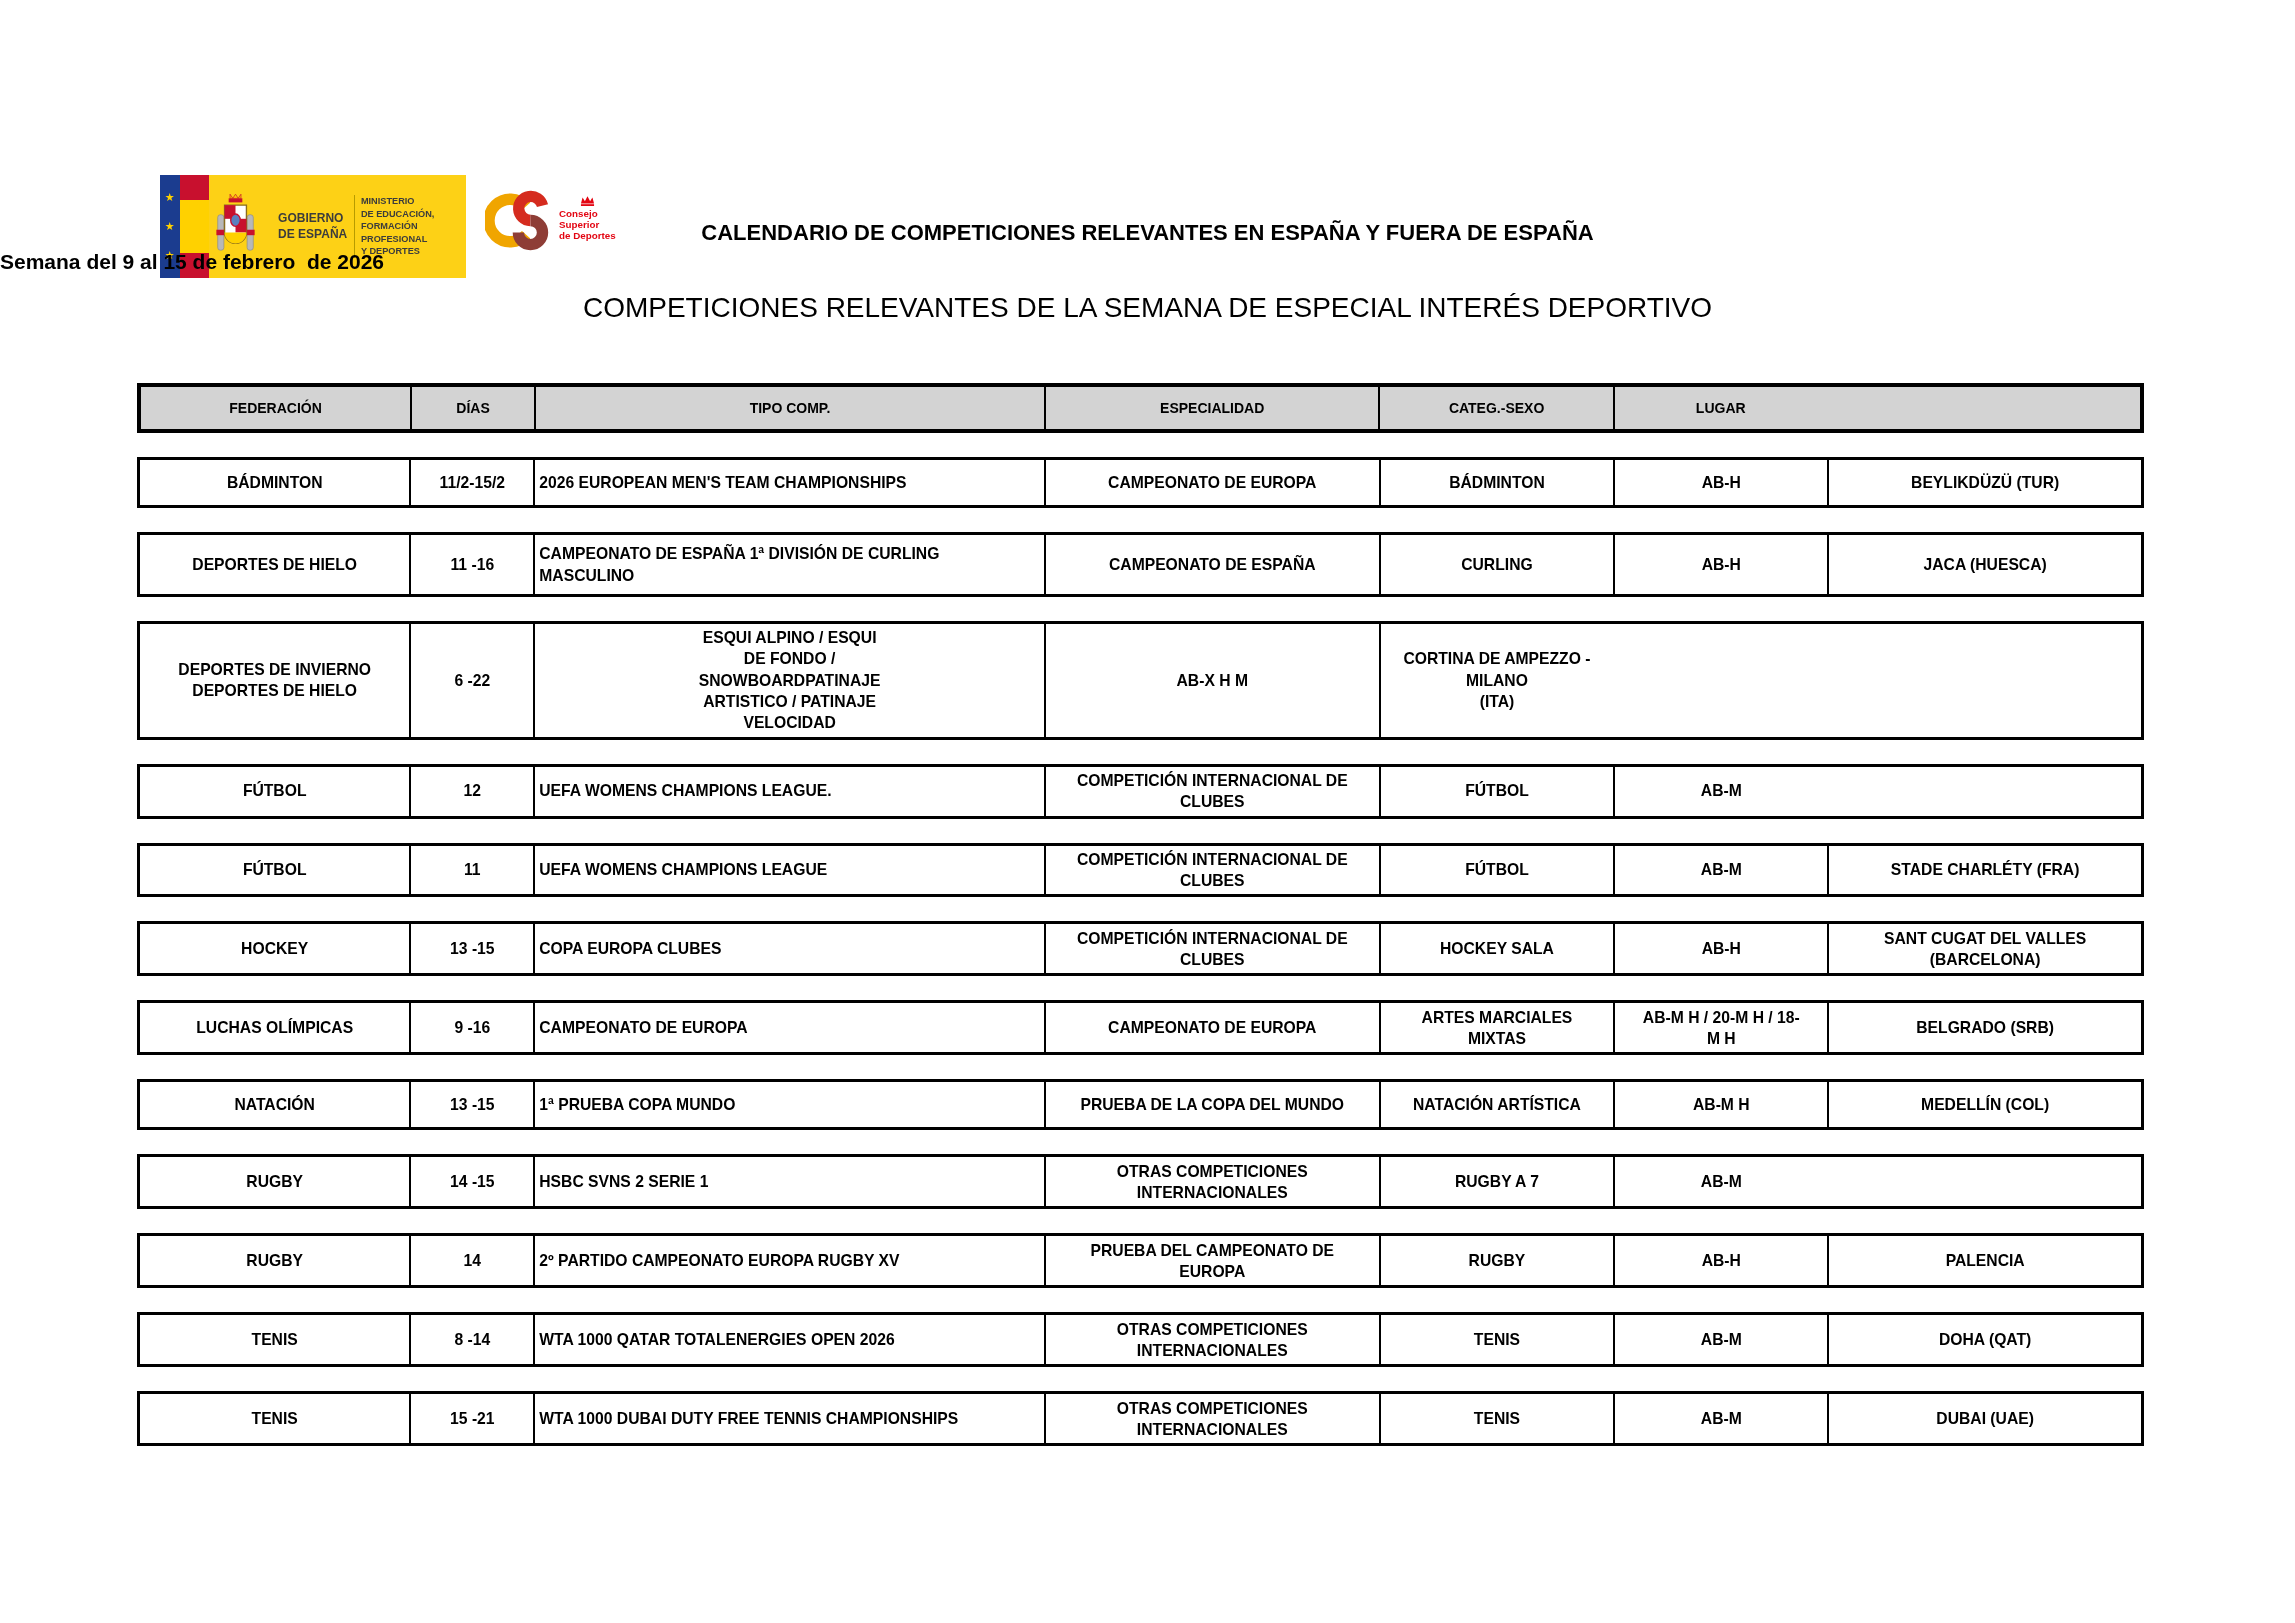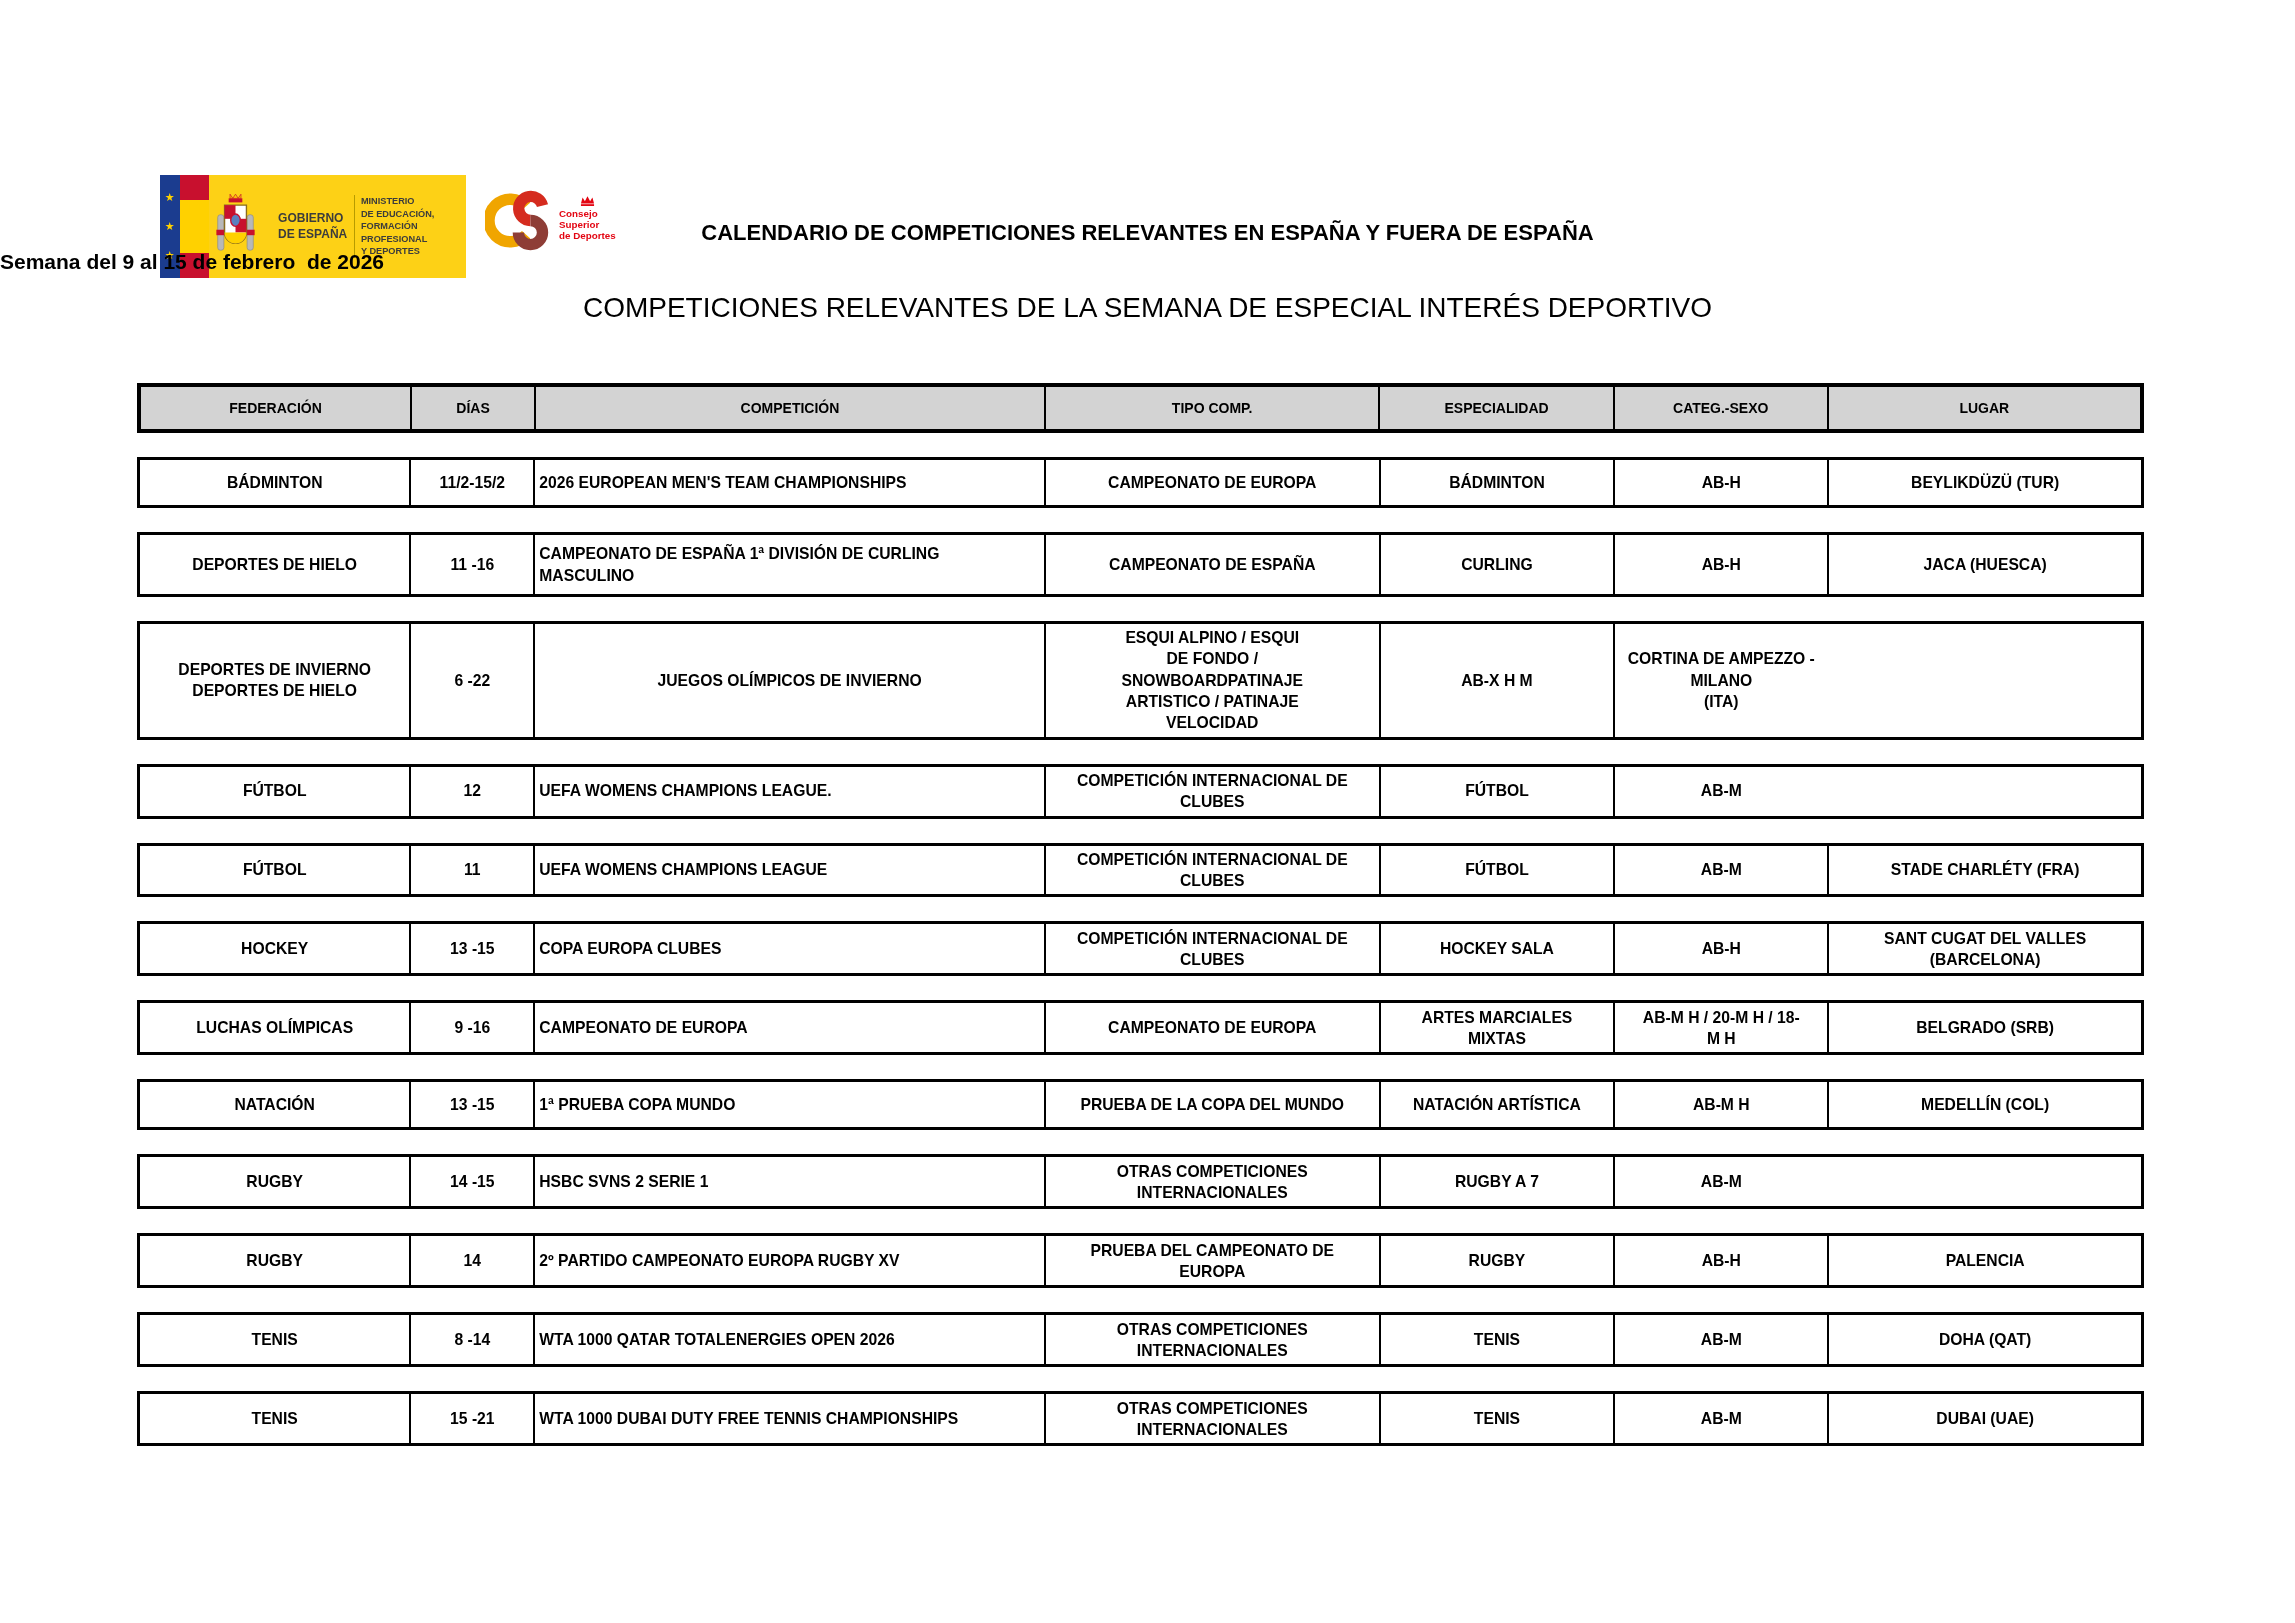--- a/index.html
+++ b/index.html
@@ -155,21 +155,20 @@
 </div>
 
 <div class="main-title">CALENDARIO DE COMPETICIONES RELEVANTES EN ESPAÑA Y FUERA DE ESPAÑA</div>
 <div class="week-subtitle">Semana del 9 al 15 de febrero  de 2026</div>
 <div class="section-title">COMPETICIONES RELEVANTES DE LA SEMANA DE ESPECIAL INTERÉS DEPORTIVO</div>
 
 <div class="comp-table">
   <div class="row head-row">
     <div class="cell">FEDERACIÓN</div>
     <div class="cell">DÍAS</div>
-    <div class="cell">COMPETICIÓN</div>
     <div class="cell">TIPO COMP.</div>
     <div class="cell">ESPECIALIDAD</div>
     <div class="cell">CATEG.-SEXO</div>
     <div class="cell">LUGAR</div>
   </div>
   <div id="tbody">
       <div class="row body-row">
         <div class="cell c-federacion">BÁDMINTON</div>
         <div class="cell c-dias">11/2-15/2</div>
         <div class="cell c-competicion">2026 EUROPEAN MEN'S TEAM CHAMPIONSHIPS</div>
@@ -185,21 +184,20 @@
 MASCULINO</div>
         <div class="cell c-tipo">CAMPEONATO DE ESPAÑA</div>
         <div class="cell c-especialidad">CURLING</div>
         <div class="cell c-categ">AB-H</div>
         <div class="cell c-lugar">JACA (HUESCA)</div>
       </div>
       <div class="row body-row">
         <div class="cell c-federacion">DEPORTES DE INVIERNO
 DEPORTES DE HIELO</div>
         <div class="cell c-dias">6 -22</div>
-        <div class="cell c-tipo">JUEGOS OLÍMPICOS DE INVIERNO</div>
         <div class="cell c-especialidad">ESQUI ALPINO / ESQUI
 DE FONDO /
 SNOWBOARDPATINAJE
 ARTISTICO / PATINAJE
 VELOCIDAD</div>
         <div class="cell c-categ">AB-X H M</div>
         <div class="cell c-lugar">CORTINA DE AMPEZZO - MILANO
 (ITA)</div>
       </div>
       <div class="row body-row">

